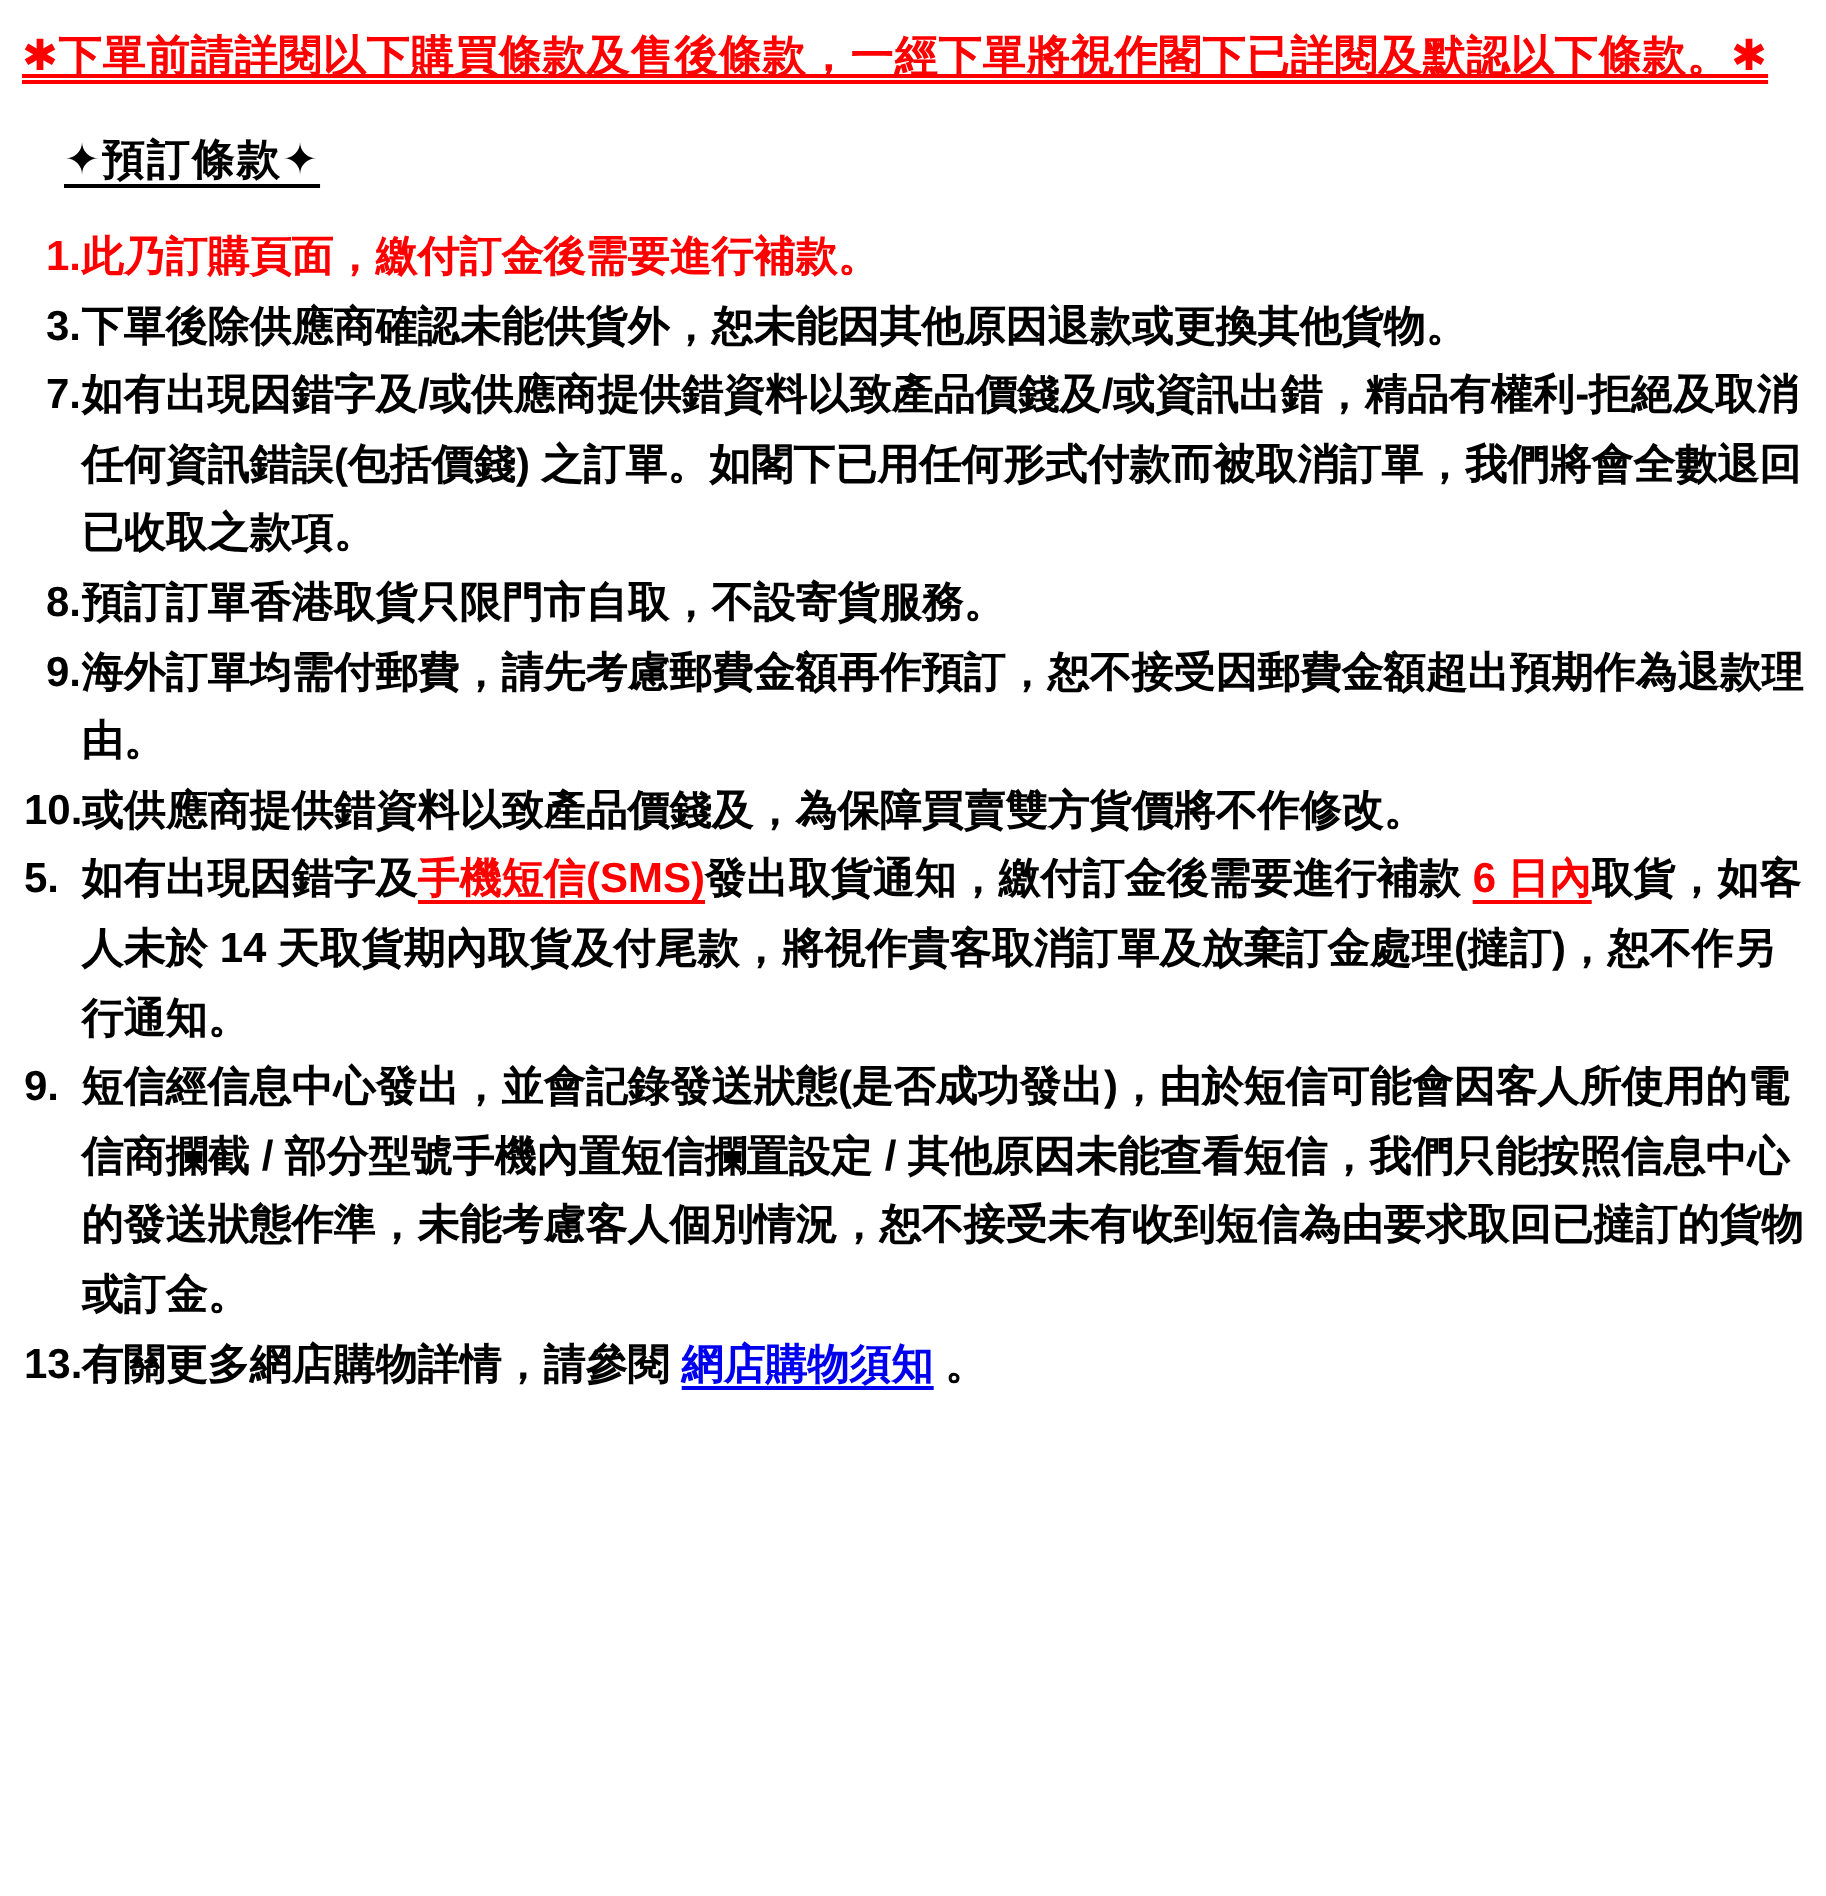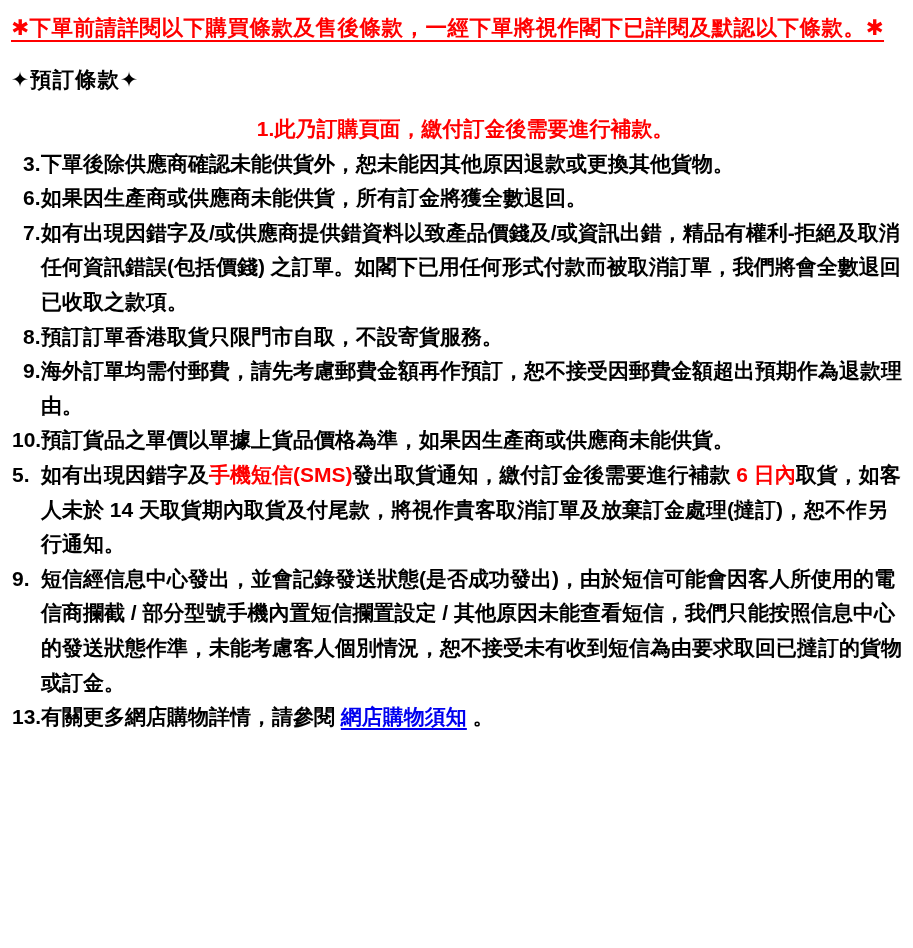--- a/index.html
+++ b/index.html
@@ -17,57 +17,61 @@
   }
   .page {
     padding: 11px 6px 0 11px;
   }
   .notice {
     font-size: 21.5px;
     line-height: 34px;
     color: var(--red, #ff0000);
     letter-spacing: 0.5px;
     white-space: nowrap;
+    text-decoration: underline;
   }
   .notice .banner-text {
     text-decoration: underline;
     text-underline-offset: 5px;
     text-decoration-thickness: 2px;
   }
   .section-line {
     margin-top: 18px;
     font-size: 21.5px;
     line-height: 34px;
   }
   .section-line .section-title {
+    text-decoration: underline;
     text-underline-offset: 5px;
     text-decoration-thickness: 2px;
     letter-spacing: 1px;
+    margin-left: 21px;
   }
   .terms {
     margin-top: 15px;
   }
   .term {
     font-size: 21px;
     line-height: 34.6px;
     padding-left: 30px;
     text-indent: -30px;
     text-align: left;
   }
   .term .num {
     display: inline-block;
     width: 30px;
     text-indent: 0;
     box-sizing: border-box;
   }
   .term.sd .num { padding-left: 12px; }
   .term.dd .num { padding-left: 1px; }
-  .term.red { color: var(--red, #ff0000); text-align: center; }
+  .term.red { color: var(--red, #ff0000); }
   .em-red {
     color: var(--red, #ff0000);
+    text-decoration: underline;
     text-underline-offset: 4px;
     text-decoration-thickness: 2px;
     text-align: center;
   }
   .link-blue {
     color: var(--blue, #0000ee);
     text-decoration: underline;
     text-underline-offset: 4px;
     text-decoration-thickness: 2px;
     cursor: pointer;
@@ -81,22 +85,21 @@
     <span class="banner-text">✱下單前請詳閱以下購買條款及售後條款，一經下單將視作閣下已詳閱及默認以下條款。✱</span>
   </div>
 
   <div class="section-line">
     <span class="section-title">✦預訂條款✦</span>
   </div>
 
   <div class="terms">
       <div class="term sd red"><span class="num">1.</span><span><span>此乃訂購頁面，繳付訂金後需要進行補款。</span></span></div>
       <div class="term sd"><span class="num">3.</span><span><span>下單後除供應商確認未能供貨外，恕未能因其他原因退款或更換其他貨物。</span></span></div>
-      <div class="term sd"><span class="num">6.</span><span><span>如果因生產商或供應商未能供貨，所有訂金將獲全數退回。</span></span></div>
       <div class="term sd"><span class="num">7.</span><span><span>如有出現因錯字及/或供應商提供錯資料以致產品價錢及/或資訊出錯，精品有權利-拒絕及取消任何資訊錯誤(包括價錢) 之訂單。如閣下已用任何形式付款而被取消訂單，我們將會全數退回已收取之款項。</span></span></div>
       <div class="term sd"><span class="num">8.</span><span><span>預訂訂單香港取貨只限門市自取，不設寄貨服務。</span></span></div>
       <div class="term sd"><span class="num">9.</span><span><span>海外訂單均需付郵費，請先考慮郵費金額再作預訂，恕不接受因郵費金額超出預期作為退款理由。</span></span></div>
-      <div class="term dd"><span class="num">10.</span><span><span>預訂貨品之單價以單據上貨品價格為準，如果因生產商或供應商未能供貨。</span></span></div>
+      <div class="term dd"><span class="num">10.</span><span><span>或供應商提供錯資料以致產品價錢及，為保障買賣雙方貨價將不作修改。</span></span></div>
       <div class="term dd"><span class="num">5.</span><span><span>如有出現因錯字及</span><span class="em-red">手機短信(SMS)</span><span>發出取貨通知，繳付訂金後需要進行補款 </span><span class="em-red">6 日內</span><span>取貨，如客人未於 14 天取貨期內取貨及付尾款，將視作貴客取消訂單及放棄訂金處理(撻訂)，恕不作另行通知。</span></span></div>
       <div class="term dd"><span class="num">9.</span><span><span>短信經信息中心發出，並會記錄發送狀態(是否成功發出)，由於短信可能會因客人所使用的電信商攔截 / 部分型號手機內置短信攔置設定 / 其他原因未能查看短信，我們只能按照信息中心的發送狀態作準，未能考慮客人個別情況，恕不接受未有收到短信為由要求取回已撻訂的貨物或訂金。</span></span></div>
       <div class="term dd"><span class="num">13.</span><span><span>有關更多網店購物詳情，請參閱 </span><a class="link-blue">網店購物須知</a><span> 。</span></span></div>
     </div>
 </div>
 
 </body></html>

